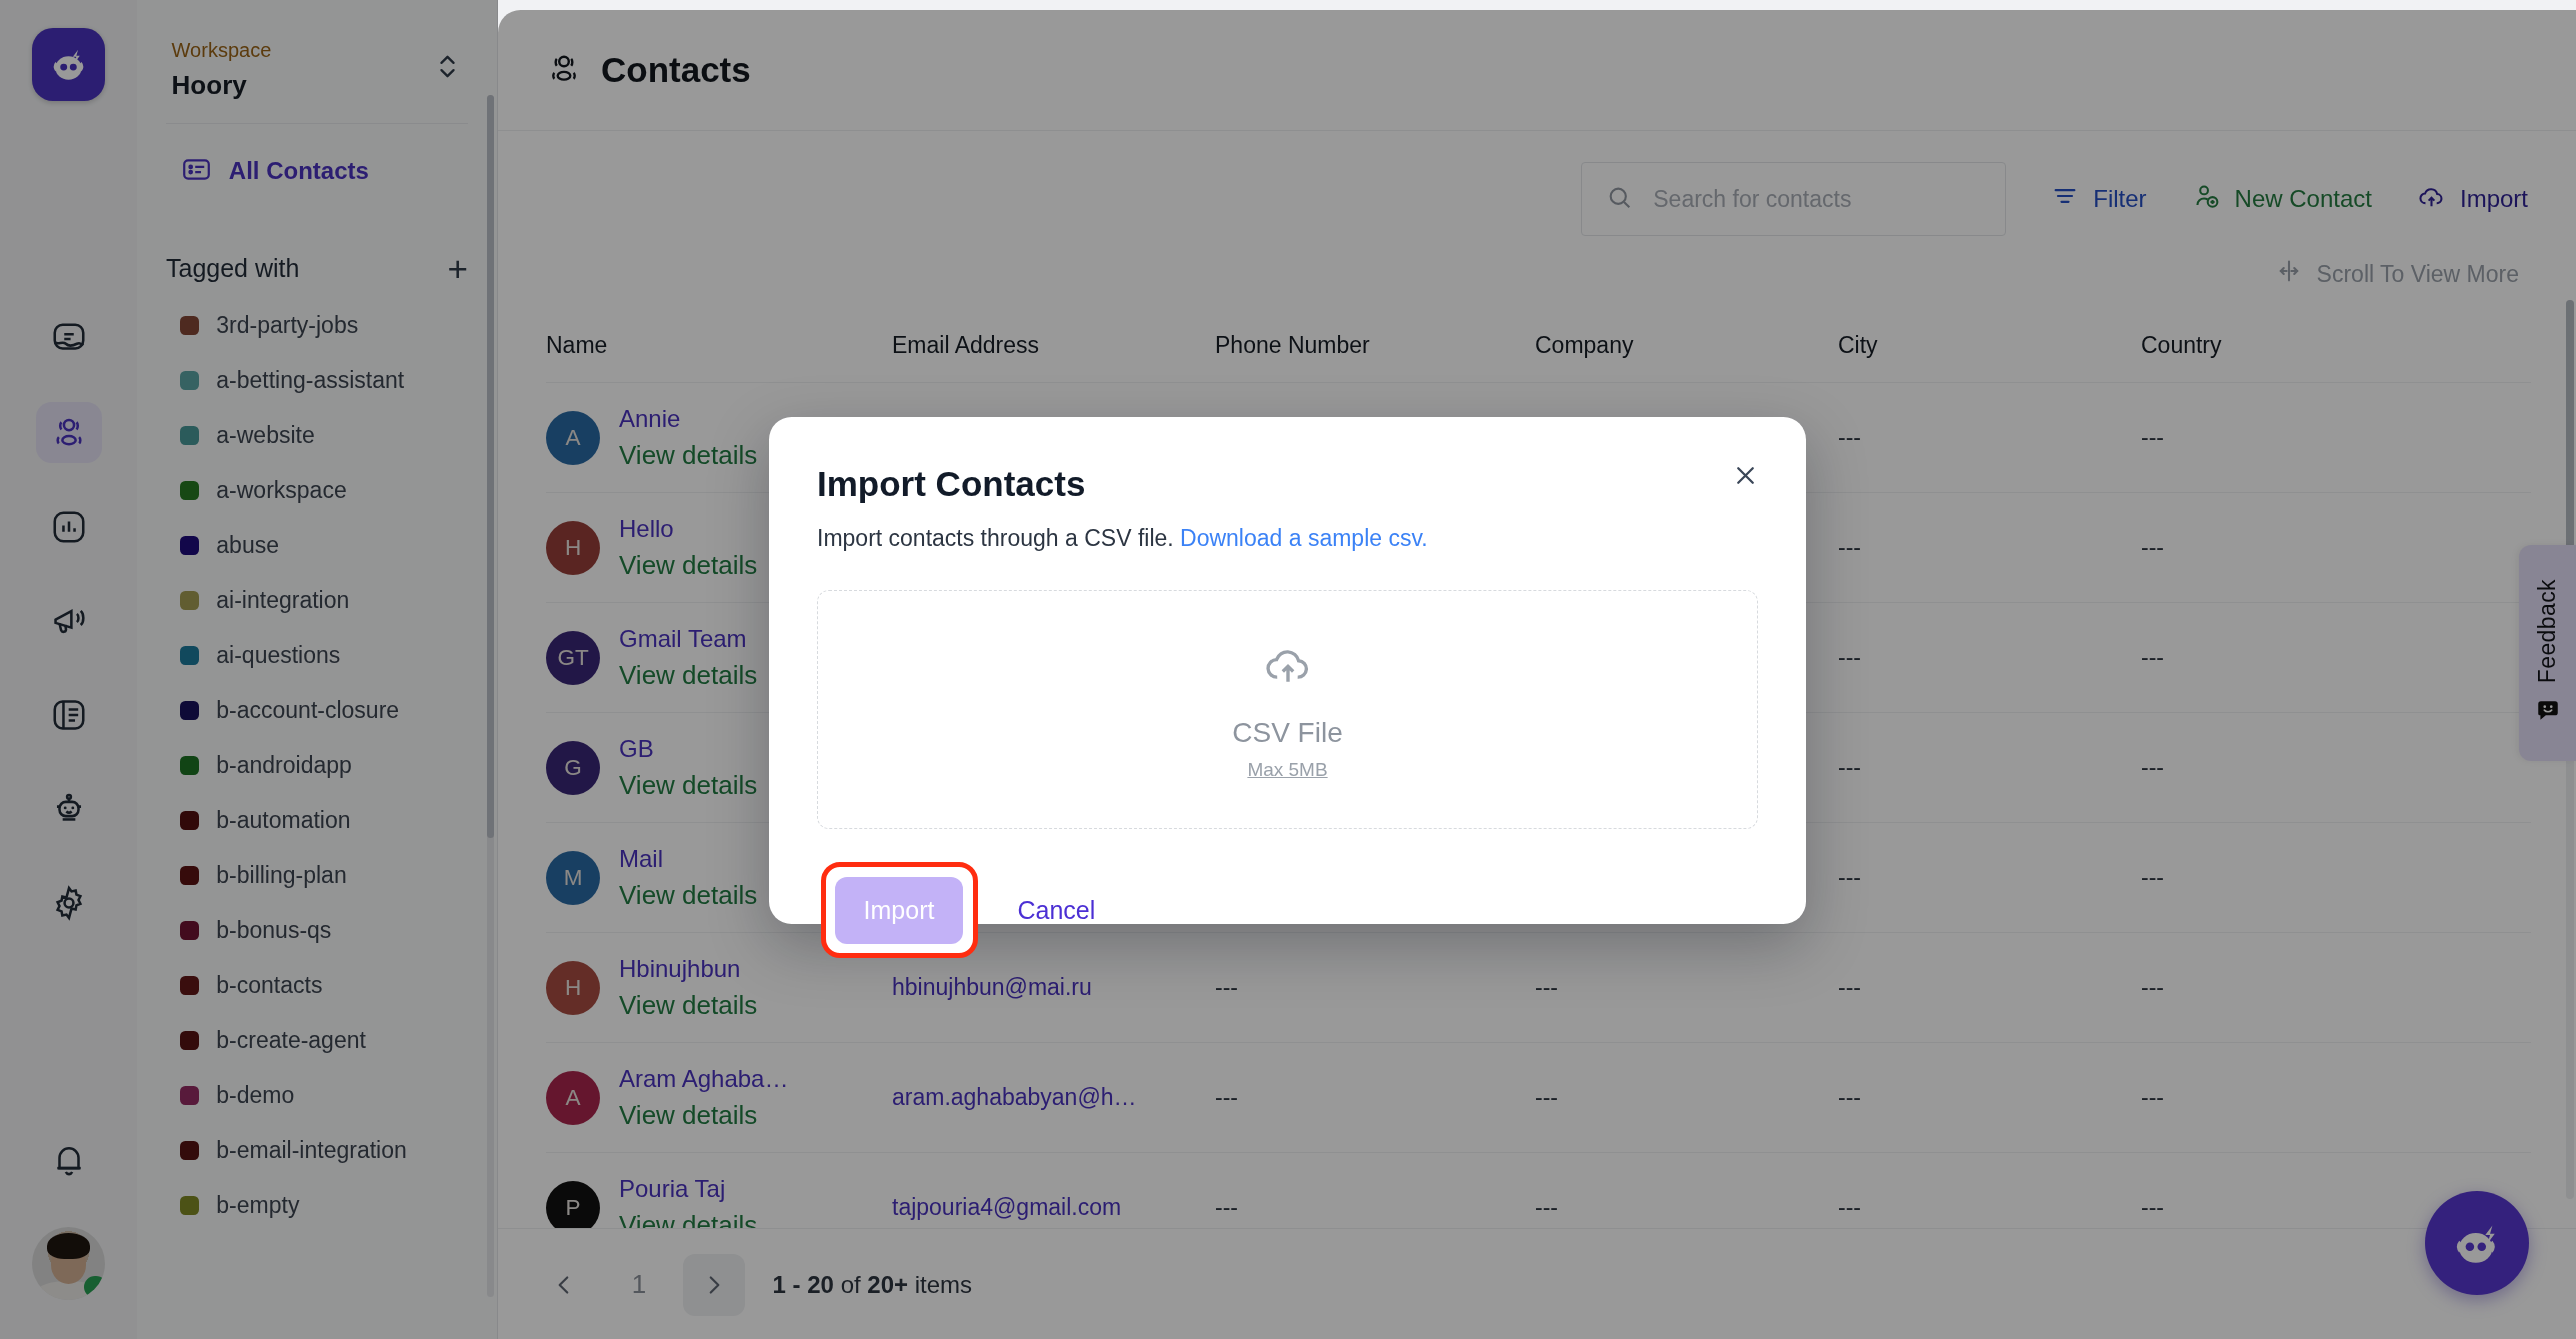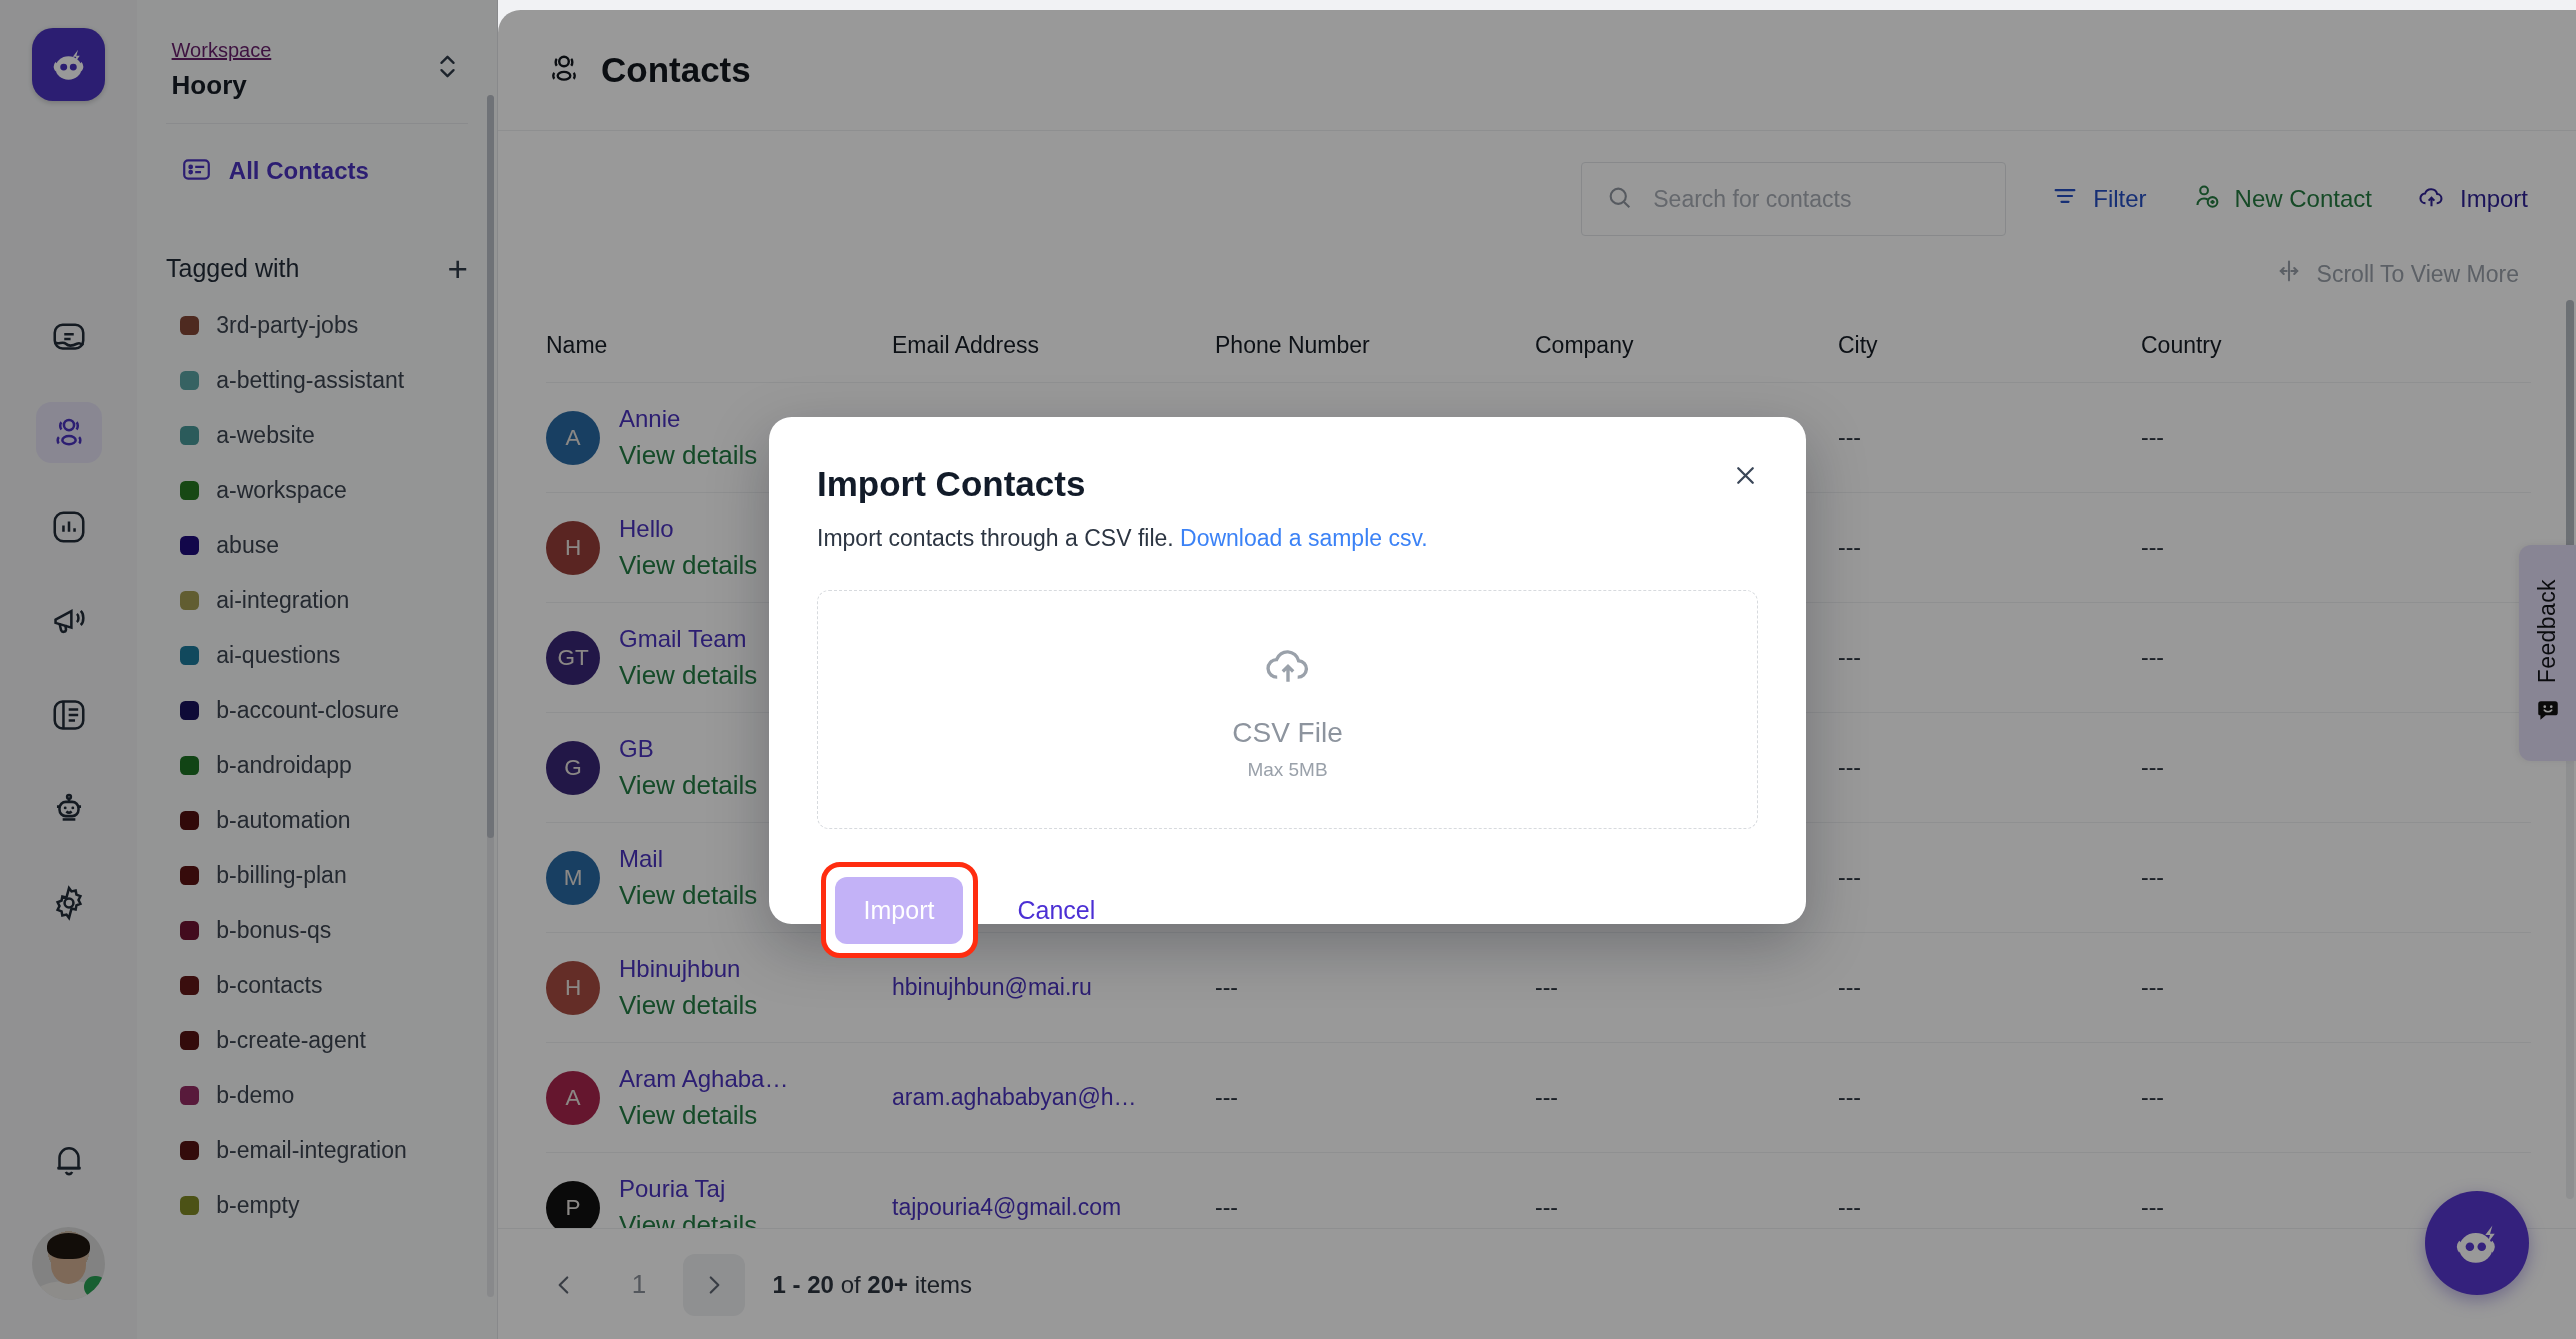--- a/index.html
+++ b/index.html
@@ -62,21 +62,21 @@
     position: absolute; left: 137px; top: 0;
     width: 361px; height: 1340px;
     background: #f7f8f9;
     border-right: 0.9px solid #e3e5e8;
   }
   .ws-box {
     margin: 19px 15.6px 0 15.6px; padding: 15.6px 19px 17.3px 19px;
     border-radius: 12px;
     display: flex; align-items: center; justify-content: space-between;
   }
-  .ws-label { font-size: 20px; color: #701a75; line-height: 1.5; text-decoration: underline; }
+  .ws-label { font-size: 20px; color: #a16207; line-height: 1.5; }
   .ws-name { font-size: 26px; color: #141c27; font-weight: 600; margin-top: 5.2px; }
   .ws-chevrons { color: #2d3a4b; }
   .sb-divider { height: 0.9px; background: #e6e8eb; margin: 5.2px 29px 0 29px; }
 
   .all-contacts {
     margin: 14px 22.5px 0 22.5px; padding: 15.6px 21px;
     border-radius: 12px;
     display: flex; align-items: center; gap: 17.3px;
     color: #4b2fd4;
   }
@@ -222,21 +222,21 @@
   .modal-title { font-size: 35px; font-weight: 700; color: #121b29; }
   .modal-sub { margin-top: 21px; font-size: 23px; color: #2c3542; }
   .modal-sub a { color: #3b82f6; text-decoration: none; }
   .dropzone {
     margin-top: 38px; height: 239px;
     border: 1.7px dashed #d7dade; border-radius: 12px;
     display: flex; flex-direction: column; align-items: center; justify-content: center;
     gap: 10.4px;
   }
   .dz-title { font-size: 28px; color: #8d949e; margin-top: 12px; }
-  .dz-sub { font-size: 19px; color: #9aa1aa; margin-top: 0; }
+  .dz-sub { font-size: 19px; color: #9aa1aa; margin-top: 0; text-decoration: underline; }
   .modal-actions { display: flex; align-items: center; gap: 40px; margin-top: 33px; margin-left: 3.5px; }
   .btn-import-wrap {
     position: relative; padding: 9.5px;
     border: 5.2px solid #ff2d10; border-radius: 19px; background: #fff;
   }
   .btn-import {
     width: 128px; height: 67px; border-radius: 12px;
     background: #c3b2f7; color: #fff; font-size: 25px;
     display: flex; align-items: center; justify-content: center;
     border: none;

